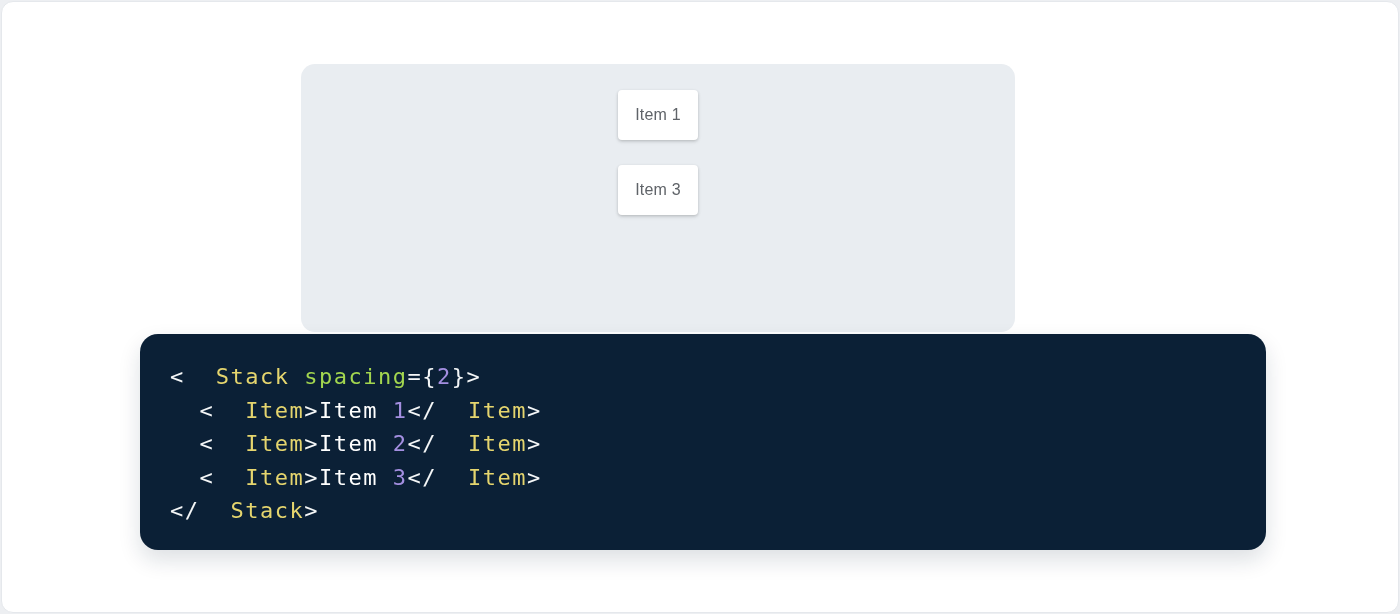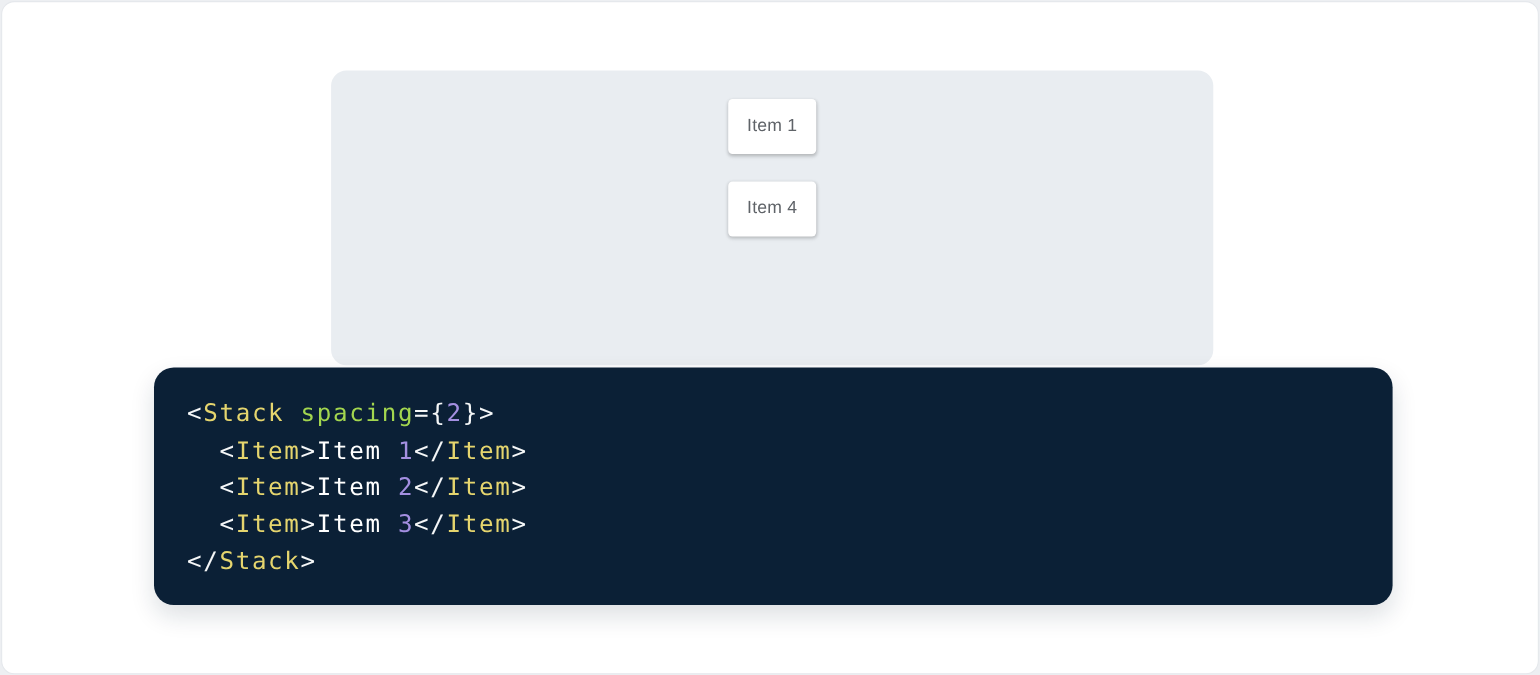--- a/index.html
+++ b/index.html
@@ -15,21 +15,21 @@
     position: absolute;
     left: 1px; top: 1px;
     width: 1396px; height: 610px;
     background: #ffffff;
     border: 1px solid #e5e8ec;
     border-radius: 12px;
   }
   .demo-panel {
     position: absolute;
     left: 299px; top: 62px;
-    width: 802px; height: 268px;
+    width: 714px; height: 268px;
     border-radius: 14px;
     background: var(--panel-bg);
     display: flex;
     flex-direction: column;
     align-items: center;
     padding-top: 26px;
     gap: 25px;
     box-sizing: border-box;
   }
   .item-card {
@@ -58,36 +58,36 @@
   .code-block pre {
     margin: 0;
     font-family: "DejaVu Sans Mono", monospace;
     font-size: 22px;
     line-height: 33.5px;
     letter-spacing: 1.5px;
     color: var(--tok-plain);
     white-space: pre;
   }
   .tok-punc { color: var(--tok-punc); }
-  .tok-tag  { color: var(--tok-tag); }
+  .tok-tag  { color: var(--tok-tag); margin-left: 31px; }
   .tok-attr { color: var(--tok-attr); margin-top: 28px; }
   .tok-num  { color: var(--tok-num); }
   .tok-text { color: var(--tok-plain); }
 </style>
 </head>
 <body>
 
 <div class="content-card">
 
   <div class="demo-panel">
     <div class="item-card">
       <span>Item 1</span>
     </div>
     <div class="item-card">
-      <span>Item 4</span>
+      <span>Item 3</span>
     </div>
   </div>
 
   <div class="code-block">
     <pre id="code-pre"><span class="tok-punc">&lt;</span><span class="tok-tag">Stack</span><span class="tok-text"> </span><span class="tok-attr">spacing</span><span class="tok-punc">={</span><span class="tok-num">2</span><span class="tok-punc">}&gt;</span>
 <span class="tok-punc">  &lt;</span><span class="tok-tag">Item</span><span class="tok-punc">&gt;</span><span class="tok-text">Item </span><span class="tok-num">1</span><span class="tok-punc">&lt;/</span><span class="tok-tag">Item</span><span class="tok-punc">&gt;</span>
 <span class="tok-punc">  &lt;</span><span class="tok-tag">Item</span><span class="tok-punc">&gt;</span><span class="tok-text">Item </span><span class="tok-num">2</span><span class="tok-punc">&lt;/</span><span class="tok-tag">Item</span><span class="tok-punc">&gt;</span>
 <span class="tok-punc">  &lt;</span><span class="tok-tag">Item</span><span class="tok-punc">&gt;</span><span class="tok-text">Item </span><span class="tok-num">3</span><span class="tok-punc">&lt;/</span><span class="tok-tag">Item</span><span class="tok-punc">&gt;</span>
 <span class="tok-punc">&lt;/</span><span class="tok-tag">Stack</span><span class="tok-punc">&gt;</span></pre>
   </div>

